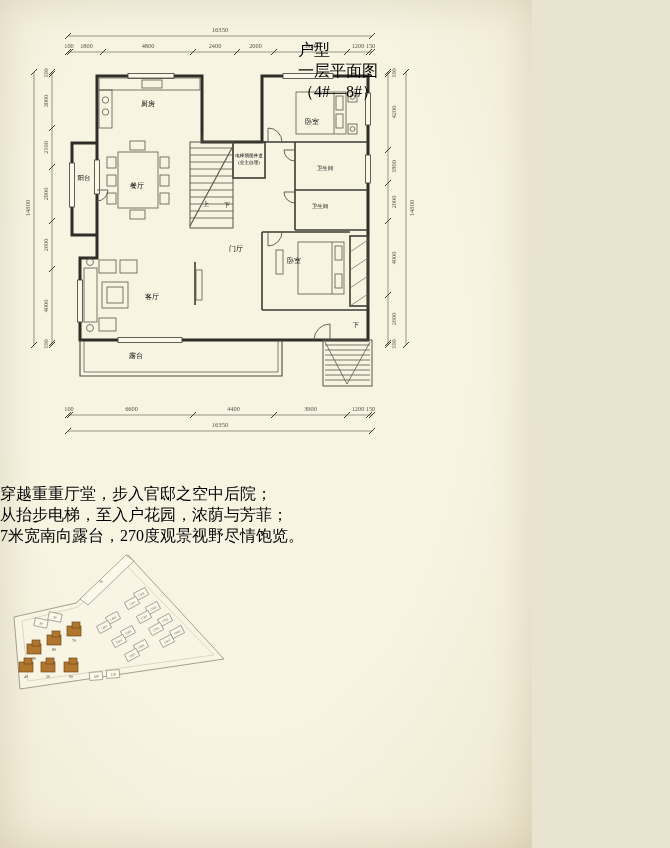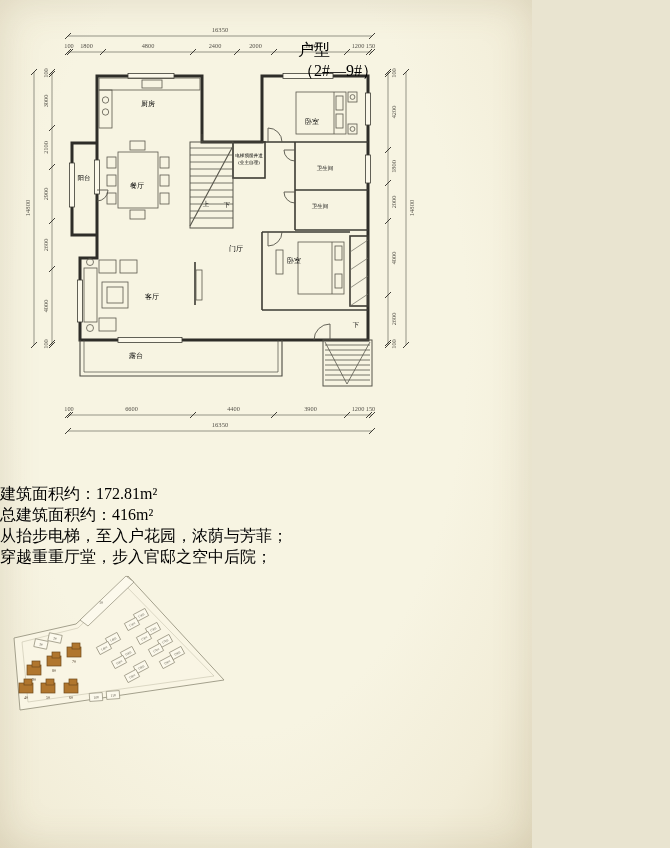--- a/index.html
+++ b/index.html
@@ -45,21 +45,22 @@
 </style>
 </head>
 <body>
 
 <div id="page">
 
   
   <div class="band">
     <div class="band-inner">
       <div class="hx-type">户型</div>
-      <div class="hx-sub">（2#—9#）</div>
+      <div class="hx-title">一层平面图</div>
+      <div class="hx-sub">（4#—8#）</div>
     </div>
   </div>
 
   
   <svg id="plan" width="460" height="480" viewBox="0 0 460 480">
 
     <g stroke="#2e2d28" stroke-width="3" fill="none" stroke-linecap="square">
       <path d="M97,76 H202 M97,76 V134 M202,76 V142 M202,142 H262 M262,142 V76 M262,76 H368 M368,76 V340 M97,134 V143 M97,143 H72 M72,143 V235 M72,235 H97 M97,143 V258 M97,258 H80 M80,258 V340 M80,340 H368"></path>
     </g>
 
@@ -246,33 +247,26 @@
         <line x1="406" y1="72" x2="406" y2="345" stroke="#6b6a5f" stroke-width="0.7"></line>
         <line x1="403" y1="75" x2="409" y2="69" stroke="#3f3d36" stroke-width="1"></line>
         <line x1="403" y1="348" x2="409" y2="342" stroke="#3f3d36" stroke-width="1"></line>
         <text x="414" y="208" font-size="6.6" text-anchor="middle" fill="#55524a" transform="rotate(-90 414 208)">14800</text>
       </g>
   </svg>
 
   <div class="rule"></div>
 
   
-  <div class="area-wrap">
-    <div class="abar l"><span class="tri"></span></div>
-    <div class="area-lines">
-      <div class="area-row"><span>建筑面积约：</span><span class="val">172.81m²</span></div>
-      <div class="area-row"><span>总建筑面积约：</span><span class="val">416m²</span></div>
-    </div>
-    <div class="abar r"><span class="tri"></span></div>
-  </div>
 
   
   <div class="features">
+    <div class="feat"><span class="bullet"></span><span class="feat-text">穿越重重厅堂，步入官邸之空中后院；</span></div>
     <div class="feat"><span class="bullet"></span><span class="feat-text">从抬步电梯，至入户花园，浓荫与芳菲；</span></div>
-    <div class="feat"><span class="bullet"></span><span class="feat-text">穿越重重厅堂，步入官邸之空中后院；</span></div>
+    <div class="feat"><span class="bullet"></span><span class="feat-text">7米宽南向露台，270度观景视野尽情饱览。</span></div>
   </div>
 
   
   <svg id="site" width="255" height="172" viewBox="0 0 255 172">
     <polygon points="128,8 224,112 20,142 14,70 76,56" fill="#f9f5e4" stroke="#9a9682" stroke-width="0.9"></polygon>
     <polyline points="124,16 214,108 28,134 22,74 78,60 124,16" fill="none" stroke="#bdb8a2" stroke-width="0.5"></polyline>
     <g>
       <polygon points="80,52 126,8 134,14 88,58" fill="#fcf9ec" stroke="#8f8b77" stroke-width="0.7"></polygon>
       <text x="101" y="36" font-size="4.2" text-anchor="middle" fill="#6b675a">1#</text>
     </g>

